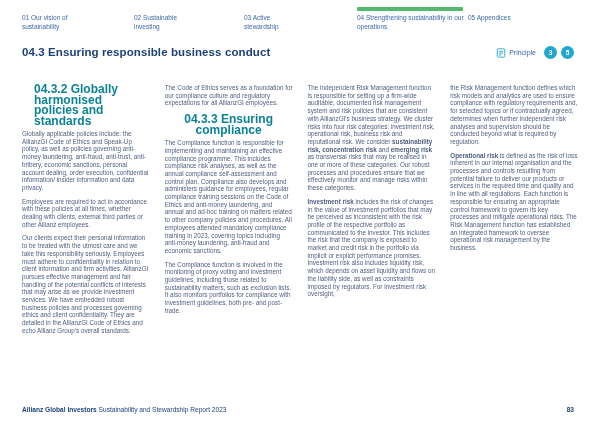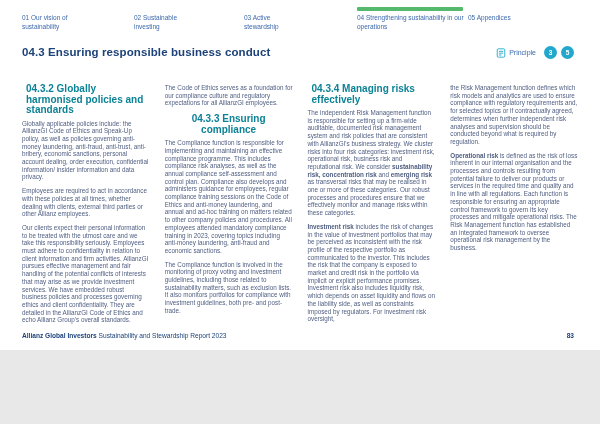--- a/index.html
+++ b/index.html
@@ -1,38 +1,38 @@
 <!DOCTYPE html>
 <html style="--navy: #1c4279; --nav-blue: #3c68ab; --body: #4e5d80; --teal: #0c8296; --green: #55b96d; --cyan: #23a8cd;"><head>
 <meta charset="utf-8">
 <style>
   html,body{margin:0;padding:0;background:#e8e8e8;}
   .page{
-    position:relative;width:600px;height:350px;background:#fff;overflow:hidden;
+    position:relative;width:600px;height:424px;background:#fff;overflow:hidden;
     font-family:"Liberation Sans",sans-serif;margin:0 auto;
   }
   
   .nav-item{position:absolute;top:14px;font-size:6.5px;line-height:8.5px;color:var(--nav-blue);cursor:pointer;}
   .nav-item:nth-child(1){left:22px;width:58px;}
   .nav-item:nth-child(2){left:134px;width:56px;}
   .nav-item:nth-child(3){left:244px;width:52px;}
   .nav-item:nth-child(4){left:357px;width:110px;}
   .nav-item:nth-child(5){left:468px;width:80px;}
   .nav-bar{position:absolute;top:-7px;left:0;width:106px;height:4px;border-radius:1px;background:var(--green);}
   
   .page-title{position:absolute;top:46px;left:22px;margin:0;font-size:11.5px;font-weight:700;color:var(--navy);letter-spacing:.1px;}
   .principle{position:absolute;top:46px;right:26px;display:flex;align-items:center;}
   .principle .p-icon{width:10px;height:10px;margin-right:3px;color:var(--cyan);}
   .principle .p-label{font-size:7px;color:var(--nav-blue);margin-right:4px;}
   .badge{width:13px;height:13px;border-radius:50%;background:var(--cyan);color:#fff;
     font-size:6.5px;font-weight:700;display:flex;align-items:center;justify-content:center;margin-left:4px;cursor:pointer;}
   
   .cols{position:absolute;top:84px;left:22px;width:556px;display:grid;grid-template-columns:repeat(4,1fr);column-gap:15px;}
   .col{min-width:0;}
-  .sec-h{color:var(--teal);font-weight:700;font-size:10px;line-height:10.5px;margin:0 4px 4px;}
+  .sec-h{color:var(--teal);font-weight:700;font-size:12px;line-height:10.5px;margin:0 12px 4px;}
   .sec-h.mid{margin-top:7px;text-align:center;}
   .col p{margin:0 0 6px;font-size:6.3px;line-height:7.7px;color:var(--body);}
   .col p strong{font-weight:700;color:var(--body);}
   
   .footer{position:absolute;left:22px;right:26px;bottom:11px;display:flex;justify-content:space-between;align-items:baseline;
     font-size:6.6px;color:var(--navy);}
   .footer .brand{font-weight:700;}
   .footer .pageno{font-weight:700;}
 </style>
 </head>
@@ -71,21 +71,20 @@
         <p><span>Employees are required to act in accordance with these policies at all times, whether dealing with clients, external third parties or other Allianz employees.</span></p>
         <p><span>Our clients expect their personal information to be treated with the utmost care and we take this responsibility seriously. Employees must adhere to confidentiality in relation to client information and firm activities. AllianzGI pursues effective management and fair handling of the potential conflicts of interests that may arise as we provide investment services. We have embedded robust business policies and processes governing ethics and client confidentiality. They are detailed in the AllianzGI Code of Ethics and echo Allianz Group's overall standards.</span></p>
       </div>
       <div class="col">
         <p><span>The Code of Ethics serves as a foundation for our compliance culture and regulatory expectations for all AllianzGI employees.</span></p>
         <h3 class="sec-h mid">04.3.3 Ensuring compliance</h3>
         <p><span>The Compliance function is responsible for implementing and maintaining an effective compliance programme. This includes compliance risk analyses, as well as the annual compliance self-assessment and control plan. Compliance also develops and administers guidance for employees, regular compliance training sessions on the Code of Ethics and anti-money laundering, and annual and ad-hoc training on matters related to other company policies and procedures. All employees attended mandatory compliance training in 2023, covering topics including anti-money laundering, anti-fraud and economic sanctions.</span></p>
         <p><span>The Compliance function is involved in the monitoring of proxy voting and investment guidelines, including those related to sustainability matters, such as exclusion lists. It also monitors portfolios for compliance with investment guidelines, both pre- and post-trade.</span></p>
       </div>
       <div class="col">
-        <h3 class="sec-h">04.3.4 Managing risks effectively</h3>
         <p><span>The independent Risk Management function is responsible for setting up a firm-wide auditable, documented risk management system and risk policies that are consistent with AllianzGI's business strategy. We cluster risks into four risk categories: investment risk, operational risk, business risk and reputational risk. We consider </span><strong>sustainability risk, concentration risk</strong><span> and </span><strong>emerging risk</strong><span> as transversal risks that may be realised in one or more of these categories. Our robust processes and procedures ensure that we effectively monitor and manage risks within these categories.</span></p>
         <p><strong>Investment risk</strong><span> includes the risk of changes in the value of investment portfolios that may be perceived as inconsistent with the risk profile of the respective portfolio as communicated to the investor. This includes the risk that the company is exposed to market and credit risk in the portfolio via implicit or explicit performance promises. Investment risk also includes liquidity risk, which depends on asset liquidity and flows on the liability side, as well as constraints imposed by regulators. For investment risk oversight,</span></p>
       </div>
       <div class="col">
         <p><span>the Risk Management function defines which risk models and analytics are used to ensure compliance with regulatory requirements and, for selected topics or if contractually agreed, determines when further independent risk analyses and supervision should be conducted beyond what is required by regulation.</span></p>
         <p><strong>Operational risk</strong><span> is defined as the risk of loss inherent in our internal organisation and the processes and controls resulting from potential failure to deliver our products or services in the required time and quality and in line with all regulations. Each function is responsible for ensuring an appropriate control framework to govern its key processes and mitigate operational risks. The Risk Management function has established an integrated framework to oversee operational risk management by the business.</span></p>
       </div>
     </main>
 
   <footer class="footer">

